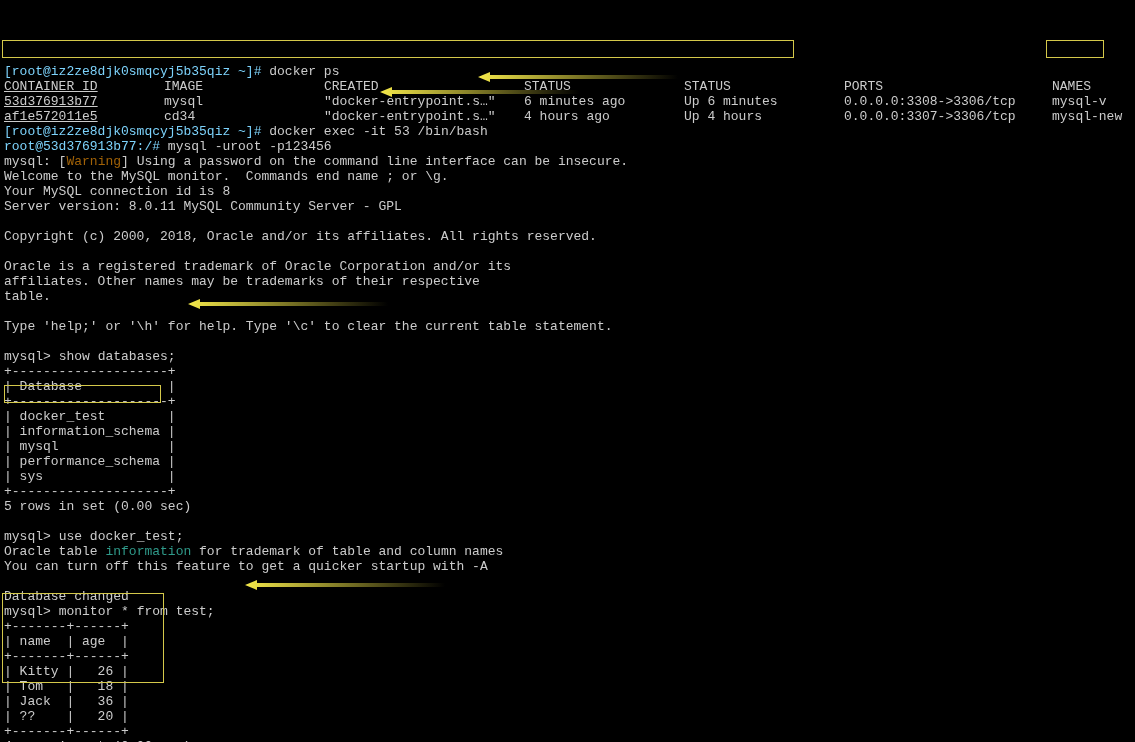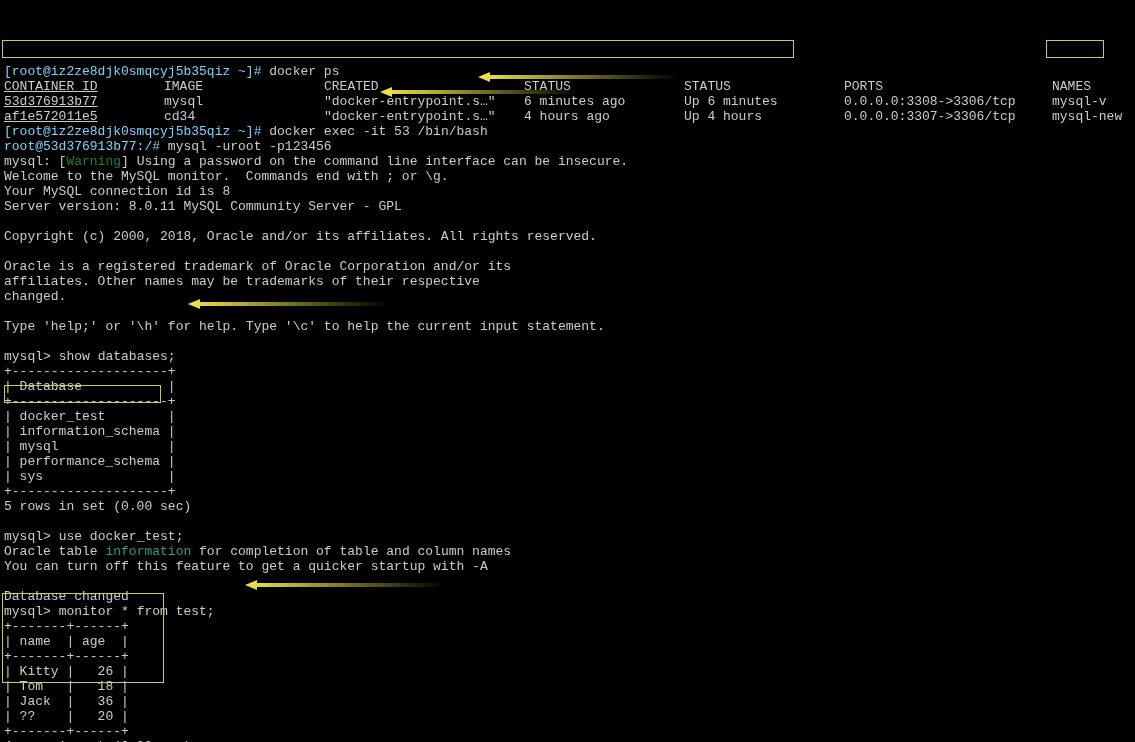--- a/index.html
+++ b/index.html
@@ -8,21 +8,21 @@
     background: #000;
     color: #ccc;
     font-family: "Consolas", "Courier New", monospace;
     font-size: 13px;
     line-height: 15px;
     white-space: pre;
     width: 1135px;
     box-sizing: border-box;
   }
   .yellow { color: #7dd3fc; }
-  .warn { color: #15803d; }
+  .warn { color: #a16207; }
   .info { color: #2f9a8a; }
   .hl-row1 {
     position: absolute;
     border: 1px solid #d4c84a;
     left: 2px; top: 40px;
     width: 790px; height: 16px;
     pointer-events: none;
   }
   .hl-row1b {
     position: absolute;
@@ -62,46 +62,46 @@
 
 
 
 <div><span class="yellow">[root@iz2ze8djk0smqcyj5b35qiz ~]#</span> <span>docker ps</span>
 <span><span class="col-id">CONTAINER ID</span><span class="col-img">IMAGE</span><span class="col-cmd">CREATED</span><span class="col-cr">STATUS</span><span class="col-st">STATUS</span><span class="col-pt">PORTS</span><span class="col-nm">NAMES</span></span>
 <span><span class="col-id">53d376913b77</span><span class="col-img">mysql</span><span class="col-cmd">"docker-entrypoint.s…"</span><span class="col-cr">6 minutes ago</span><span class="col-st">Up 6 minutes</span><span class="col-pt">0.0.0.0:3308-&gt;3306/tcp</span><span class="col-nm">mysql-v</span></span>
 <span><span class="col-id">af1e572011e5</span><span class="col-img">cd34</span><span class="col-cmd">"docker-entrypoint.s…"</span><span class="col-cr">4 hours ago</span><span class="col-st">Up 4 hours</span><span class="col-pt">0.0.0.0:3307-&gt;3306/tcp</span><span class="col-nm">mysql-new</span></span>
 <span class="yellow">[root@iz2ze8djk0smqcyj5b35qiz ~]#</span> <span>docker exec -it 53 /bin/bash</span>
 <span class="yellow">root@53d376913b77:/#</span> <span>mysql -uroot -p123456</span>
 <span><span>mysql: [</span><span class="warn">Warning</span><span>] Using a password on the command line interface can be insecure.</span></span>
-<span>Welcome to the MySQL monitor.  Commands end with ; or \g.</span>
+<span>Welcome to the MySQL monitor.  Commands end name ; or \g.</span>
 <span>Your MySQL connection id is 8</span>
 <span>Server version: 8.0.11 MySQL Community Server - GPL</span>
 
 <span>Copyright (c) 2000, 2018, Oracle and/or its affiliates. All rights reserved.</span>
 
 <span>Oracle is a registered trademark of Oracle Corporation and/or its</span>
 <span>affiliates. Other names may be trademarks of their respective</span>
-<span>changed.</span>
+<span>table.</span>
 
-<span>Type 'help;' or '\h' for help. Type '\c' to help the current input statement.</span>
+<span>Type 'help;' or '\h' for help. Type '\c' to clear the current table statement.</span>
 
 <span>mysql&gt;</span> <span>show databases;</span>
 <span>+--------------------+</span>
 <span>| Database           |</span>
 <span>+--------------------+</span>
 <span>| docker_test        |</span>
 <span>| information_schema |</span>
 <span>| mysql              |</span>
 <span>| performance_schema |</span>
 <span>| sys                |</span>
 <span>+--------------------+</span>
 <span>5 rows in set (0.00 sec)</span>
 
 <span>mysql&gt;</span> <span>use docker_test;</span>
-<span><span>Oracle table </span><span class="info">information</span><span> for completion of table and column names</span></span>
+<span><span>Oracle table </span><span class="info">information</span><span> for trademark of table and column names</span></span>
 <span>You can turn off this feature to get a quicker startup with -A</span>
 
 <span>Database changed</span>
 <span>mysql&gt;</span> <span>monitor * from test;</span>
 <span>+-------+------+</span>
 <span>| name  | age  |</span>
 <span>+-------+------+</span>
 <span>| Kitty |   26 |</span>
 <span>| Tom   |   18 |</span>
 <span>| Jack  |   36 |</span>

